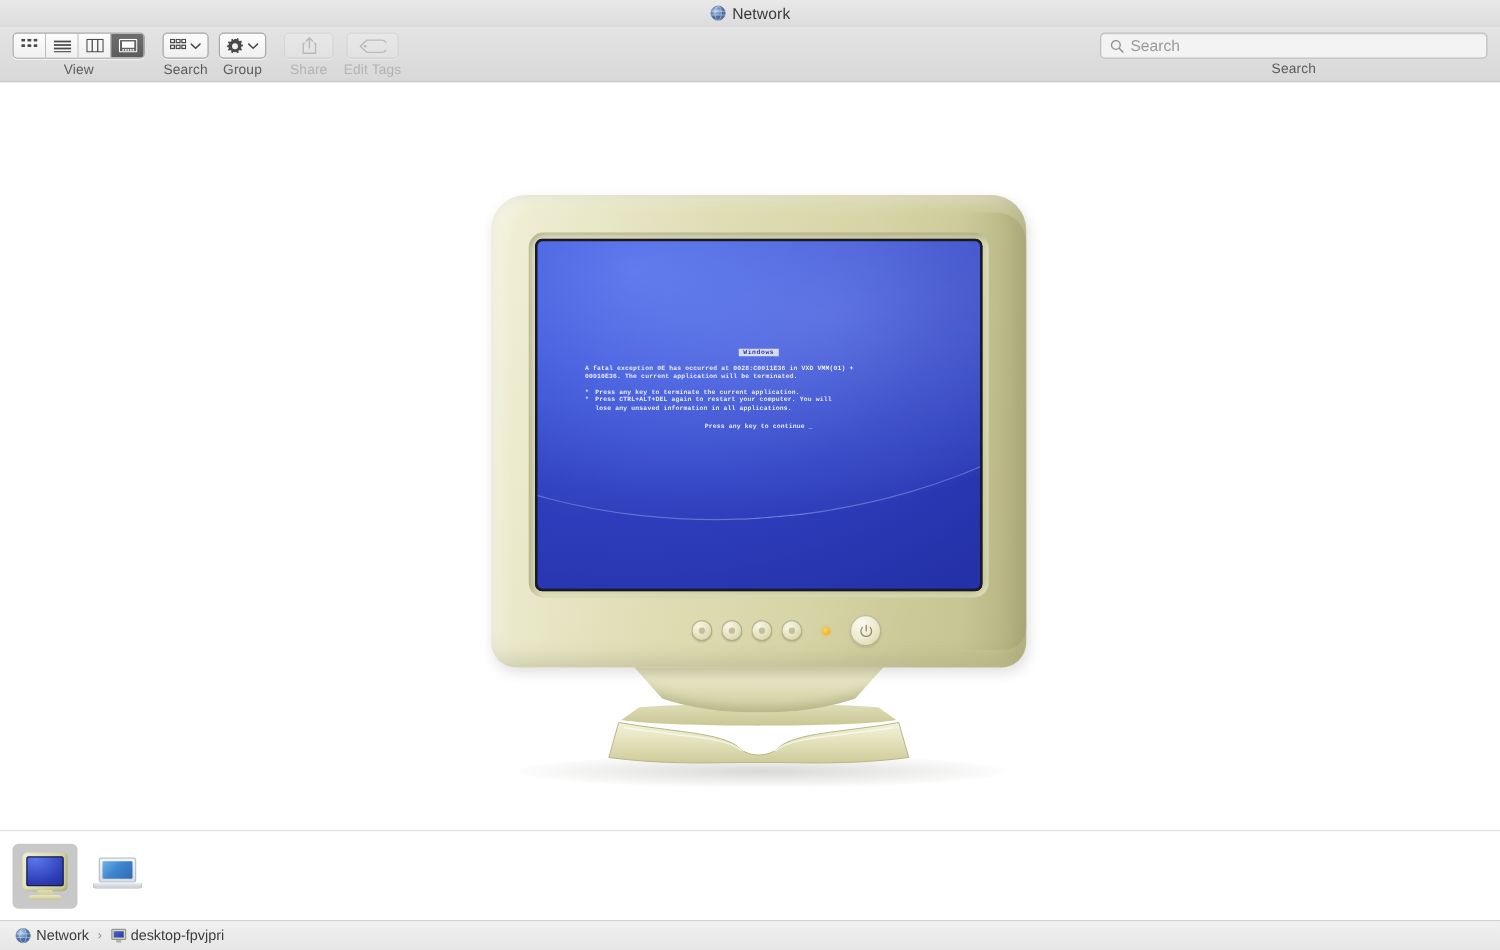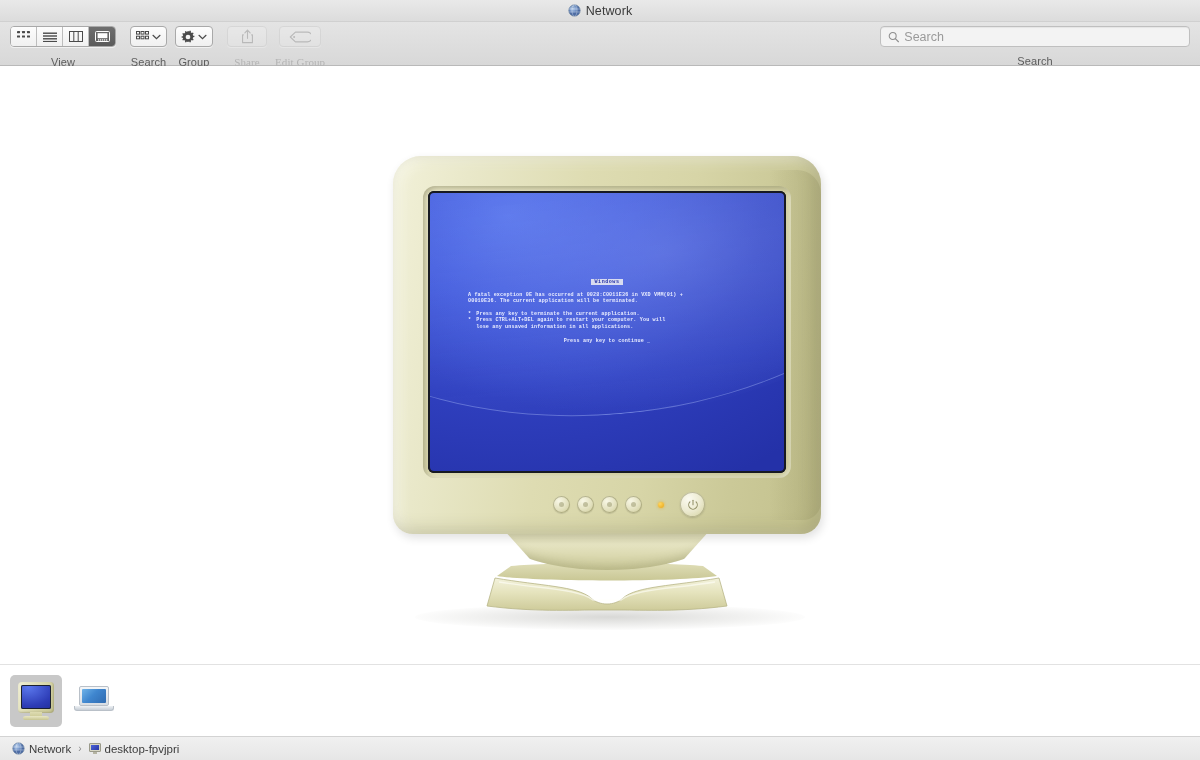--- a/index.html
+++ b/index.html
@@ -40,24 +40,24 @@
     position: relative;
     flex: none;
   }
   .tb-groups {
     position: absolute; left: 10px; top: 0;
     display: flex; align-items: flex-start; gap: 0px;
   }
   .tb-group { display: flex; flex-direction: column; align-items: center; }
   .tb-group-row { display: flex; align-items: center; height: 23px; margin-top: 3px; }
   .tb-caption {
-    font-size: 11px; color: #5c5c5c; margin-top: 8px;
+    font-size: 11px; color: #5c5c5c; margin-top: 2px;
     letter-spacing: .1px;
   }
-  .tb-caption.disabled { color: #b3b3b3; font-family: Liberation Serif, serif; }
+  .tb-caption.disabled { color: #b3b3b3; }
 
   
   .seg {
     display: flex;
     border: 1px solid #a9a9a9;
     border-radius: 4px;
     overflow: hidden;
     background: #fbfbfb;
     box-shadow: 0 1px 0 rgba(255,255,255,.6);
     height: 21px;
@@ -501,21 +501,21 @@
 
       <div class="tb-group">
         <div class="tb-group-row">
           <div class="pbtn flat disabled" style="min-width:42px">
             <svg width="22" height="12" viewBox="0 0 24 13">
               <path d="M7 1.2 H20 a3.6 3.6 0 0 1 0 10.6 H7 L1.4 6.5 Z" fill="none" stroke="#8c8c8c" stroke-width="1.2" stroke-linejoin="round"></path>
               <circle cx="5.6" cy="6.5" r="1.1" fill="#8c8c8c"></circle>
             </svg>
           </div>
         </div>
-        <div class="tb-caption disabled">Edit Group</div>
+        <div class="tb-caption disabled">Edit Tags</div>
       </div>
     </div>
 
     <div class="search-wrap">
       <div class="search-box">
         <svg width="12" height="12" viewBox="0 0 14 14">
           <circle cx="5.8" cy="5.8" r="4.3" fill="none" stroke="#8e8e8e" stroke-width="1.3"></circle>
           <line x1="9.1" y1="9.1" x2="12.9" y2="12.9" stroke="#8e8e8e" stroke-width="1.4" stroke-linecap="round"></line>
         </svg>
         <input class="search-input" type="text" placeholder="Search" style="">

